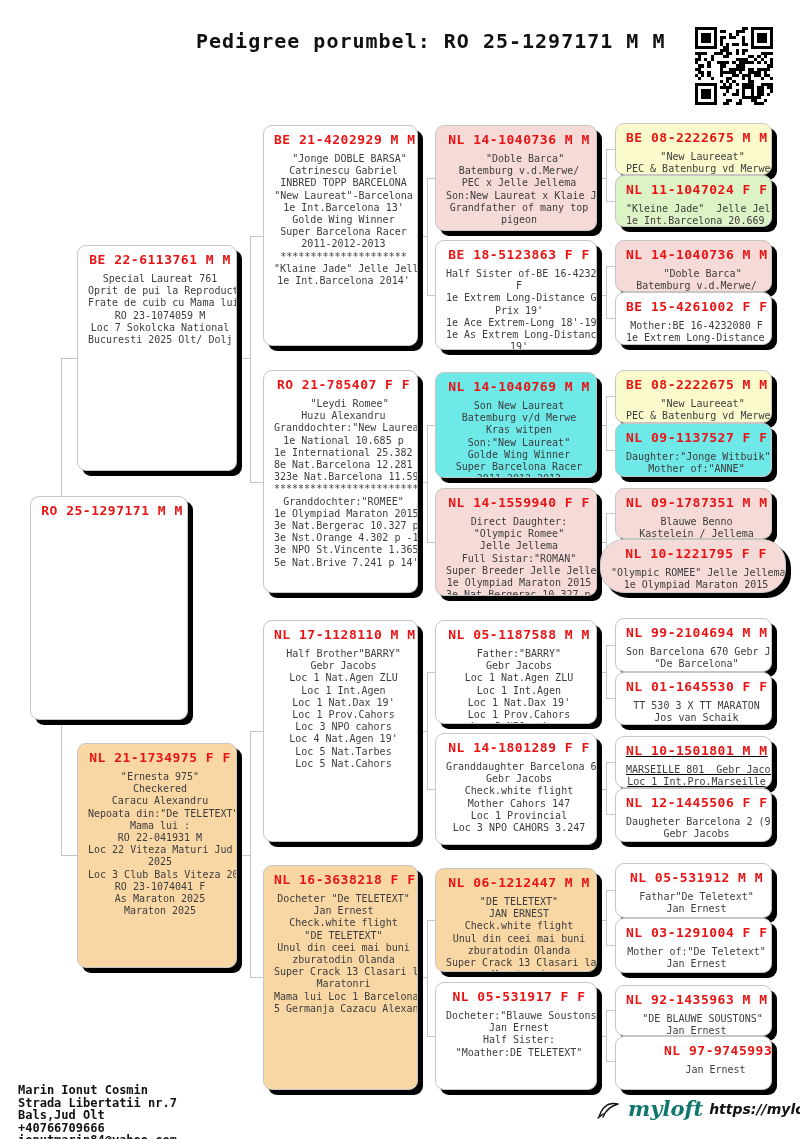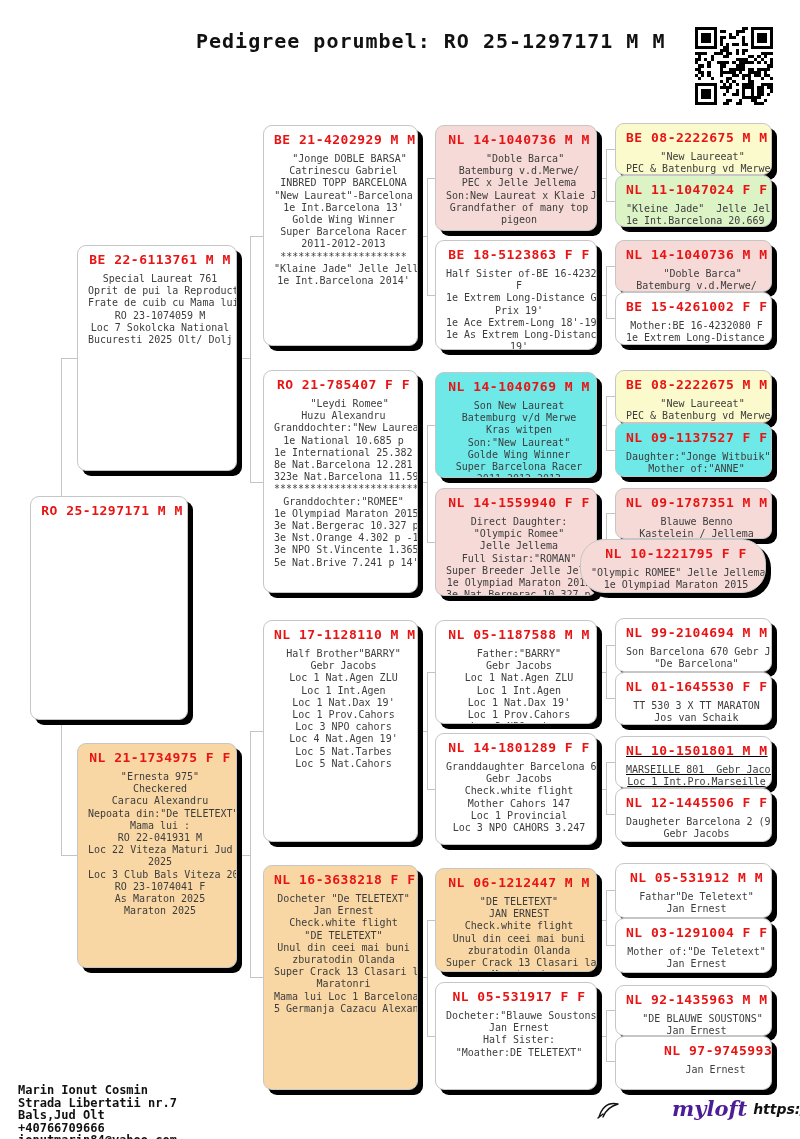--- a/index.html
+++ b/index.html
@@ -18,21 +18,21 @@
   .bg-white{background:#ffffff;}
   .bg-pink{background:var(--pink);}
   .bg-cyan{background:var(--cyan);}
   .bg-orange{background:var(--orange);}
   .bg-yellow{background:var(--yellow);}
   .bg-green{background:var(--green);}
   .cline{position:absolute;background:var(--line);z-index:1;}
   #owner{position:absolute;left:18px;top:1084px;font:bold 12px "DejaVu Sans Mono",monospace;
         line-height:12.6px;color:#111;}
   #brand{position:absolute;left:596px;top:1096px;display:flex;align-items:center;gap:6px;}
-  #brand-name{font:italic bold 21px "DejaVu Serif",serif;color:#4c1d95;margin-left:44px;}
+  #brand-name{font:italic bold 21px "DejaVu Serif",serif;color:#0f766e;}
   #brand-url{font:italic bold 14px "DejaVu Sans",sans-serif;color:#111;}
 </style>
 </head>
 <body>
 
 <div id="page">
   <h1 id="main-title">Pedigree porumbel: RO 25-1297171 M M</h1>
   <svg id="qr" viewBox="0 0 25 25" shape-rendering="crispEdges">
       <rect x="0" y="0" width="1" height="1" fill="#000"></rect>
       <rect x="1" y="0" width="1" height="1" fill="#000"></rect>
@@ -592,21 +592,21 @@
         <div class="body">Daughter:"Jonge Witbuik"
 Mother of:"ANNE"
 11e Nat.Bordeaux</div>
       </div>
       <div class="card bg-pink" style="left: 615px; top: 488px; width: 157px; height: 51px;">
         <div class="tt">NL 09-1787351 M M</div>
         <div class="body">Blauwe Benno
 Kastelein / Jellema
 Blauw</div>
       </div>
-      <div class="card bg-pink" style="left: 580px; top: 539px; width: 186px; height: 54px; border-radius: 24px;">
+      <div class="card bg-pink" style="left: 600px; top: 539px; width: 186px; height: 54px; border-radius: 24px;">
         <div class="tt">NL 10-1221795 F F</div>
         <div class="body">"Olympic ROMEE" Jelle Jellema
 1e Olympiad Maraton 2015
 3e Nat.Bergerac 10.327 p-13'</div>
       </div>
       <div class="card bg-white" style="left: 615px; top: 618px; width: 157px; height: 54px;">
         <div class="tt">NL 99-2104694 M M</div>
         <div class="body">Son Barcelona 670 Gebr Jacobs
 "De Barcelona"
 Loc 6 Prov.Barcelona</div>

